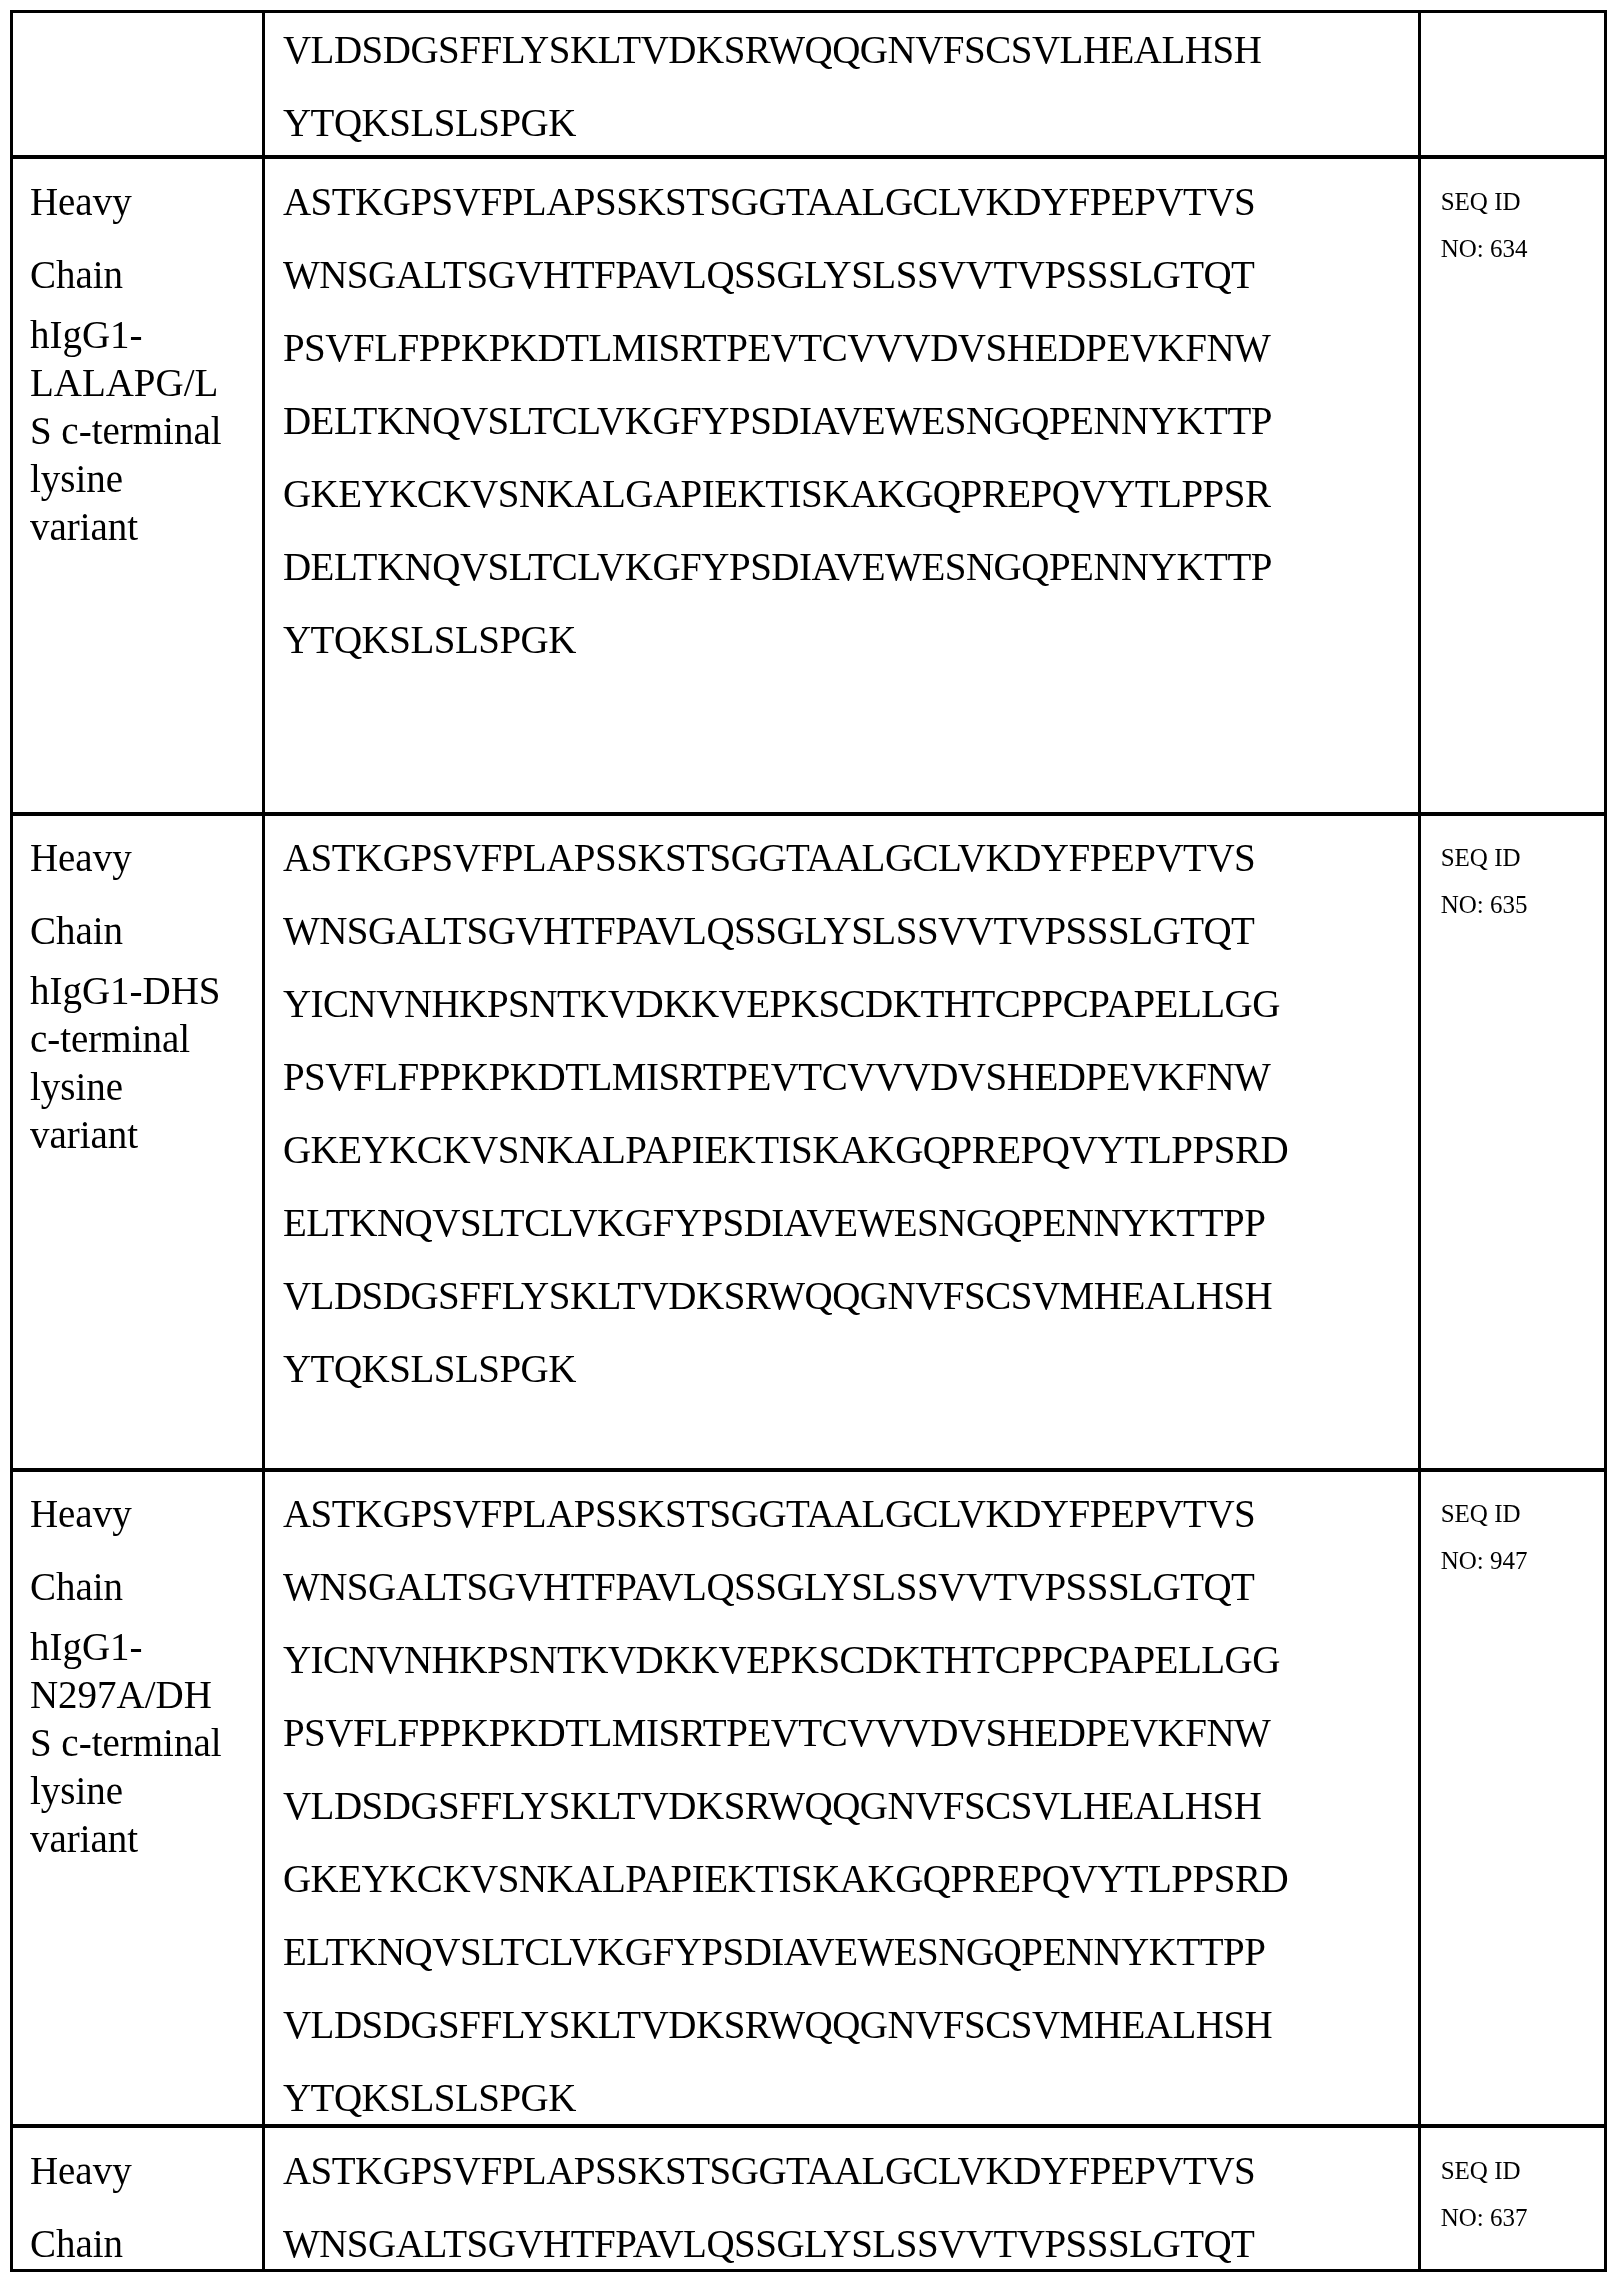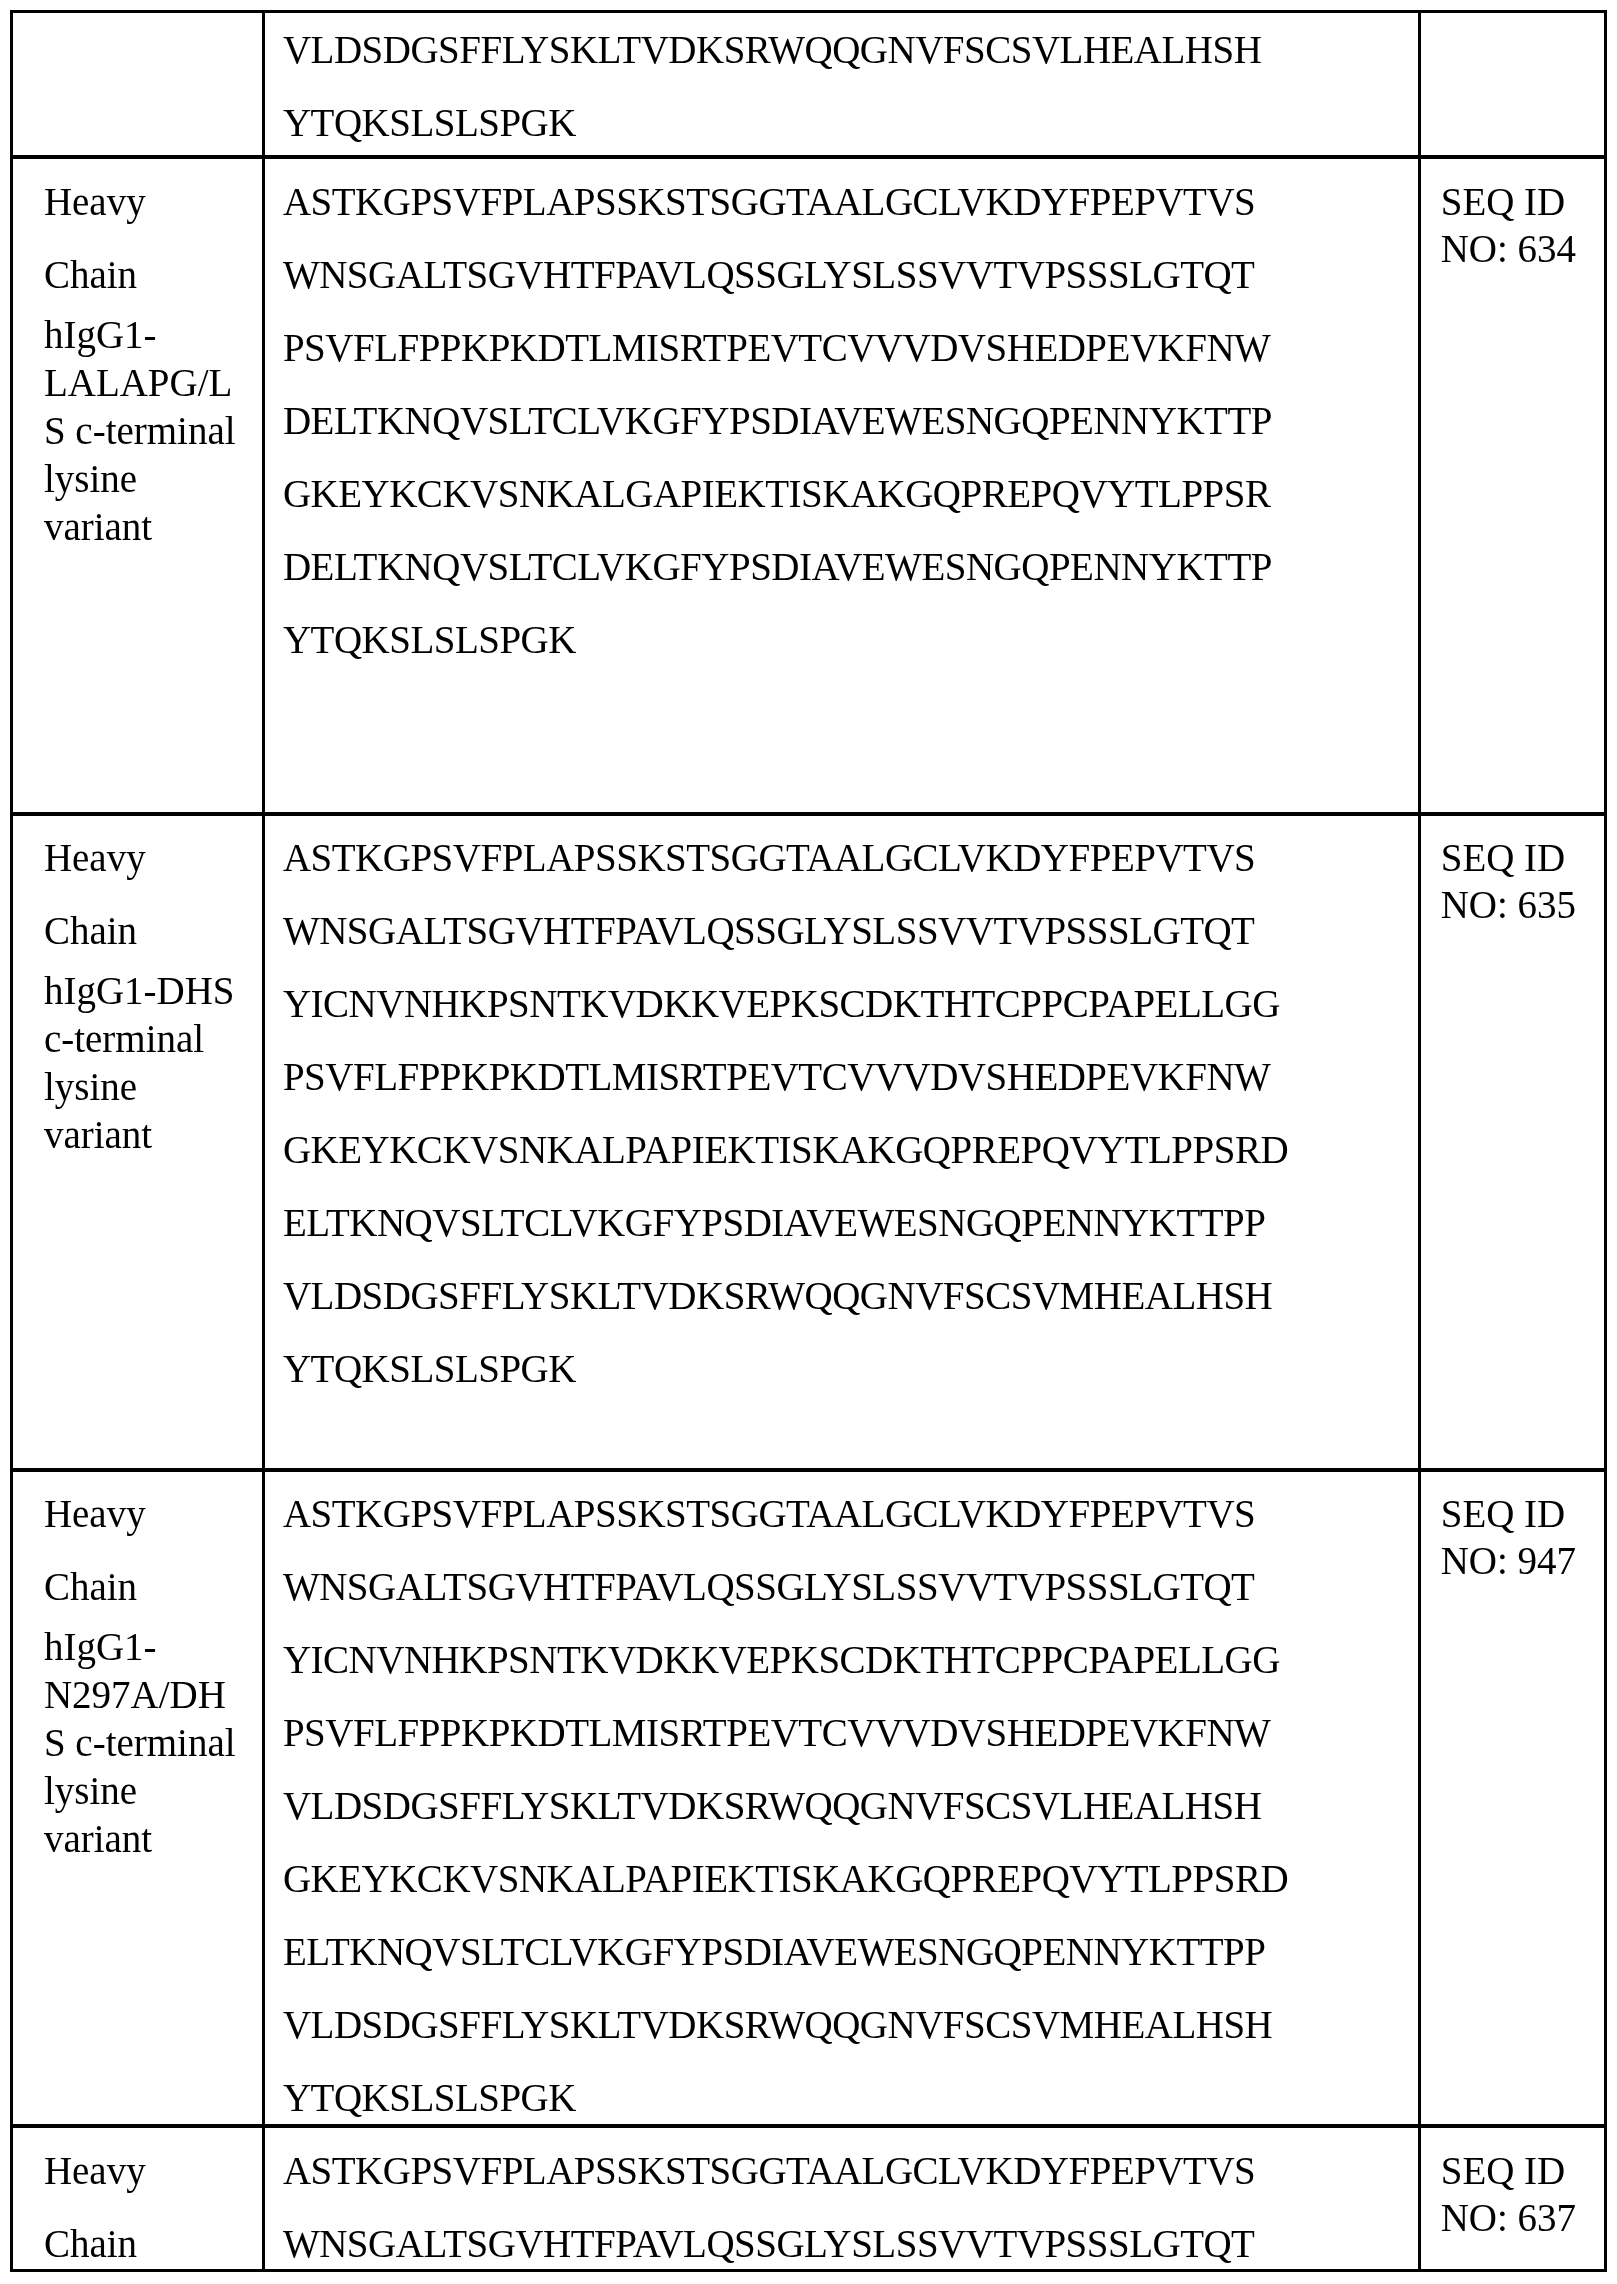--- a/index.html
+++ b/index.html
@@ -4,29 +4,29 @@
 <style>
   html, body { margin: 0; padding: 0; background: #ffffff; }
   body { width: 1618px; height: 2284px; position: relative; overflow: hidden;
          font-family: "Liberation Serif", "DejaVu Serif", serif; color: #000; }
   .tbl { position: absolute; left: 10.4px; top: 10.4px; width: 1597px; height: 2262px;
          border: 3.5px solid #000; box-sizing: border-box; }
   .row { position: absolute; left: 0; right: 0; box-sizing: border-box; }
   .hline { position: absolute; left: 0; right: 0; height: 3.5px; background: #000; }
   .vline { position: absolute; top: 0; bottom: 0; width: 2.6px; background: #000; }
   .cell { position: absolute; top: 0; bottom: 0; box-sizing: border-box; }
-  .c-label { left: 0; width: 251px; padding: 12px 0 0 16.5px; margin-left: 14px; }
+  .c-label { left: 0; width: 251px; padding: 12px 0 0 16.5px; }
   .c-seq { left: 253px; width: 1164px; padding: 12px 0 0 16.5px; }
   .c-id { left: 1410px; width: 184px; padding: 12px 0 0 17.3px; }
   .seq-line { font-size: 39px; line-height: 73px; height: 73px; white-space: nowrap;
               letter-spacing: -0.5px; }
   .lbl-line { font-size: 39px; white-space: nowrap; }
   .lbl-line.dbl { line-height: 73px; height: 73px; }
   .lbl-line.sgl { line-height: 48px; height: 48px; }
-  .id-line { font-size: 39px; line-height: 47px; white-space: nowrap; }
+  .id-line { font-size: 25px; line-height: 47px; white-space: nowrap; }
 </style>
 </head>
 <body>
 
 <div class="tbl">
 
   <div class="vline" style="left:249px"></div>
   <div class="vline" style="left:1405px"></div>
 
   <div class="row" style="top:0; height:142px">

